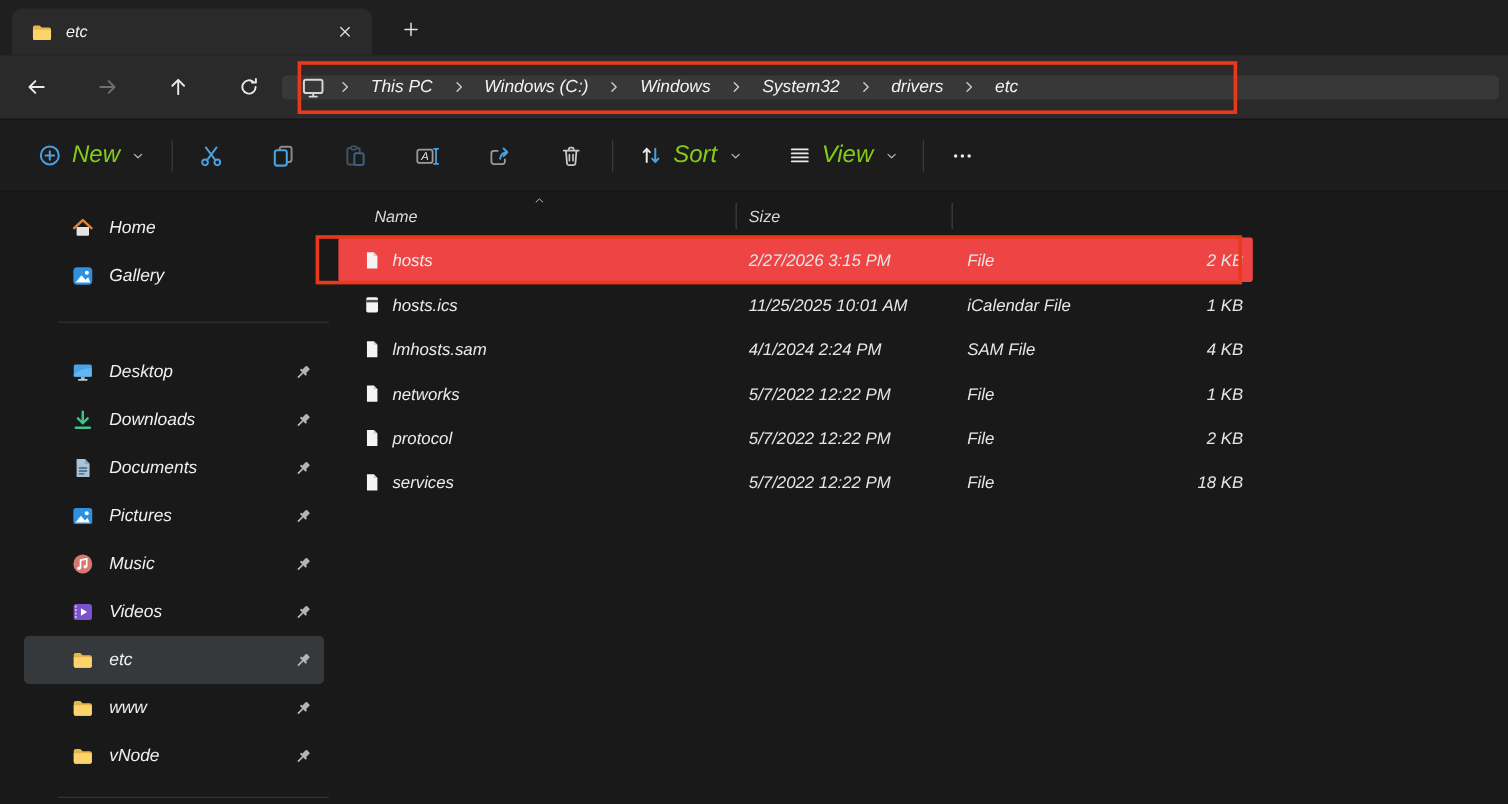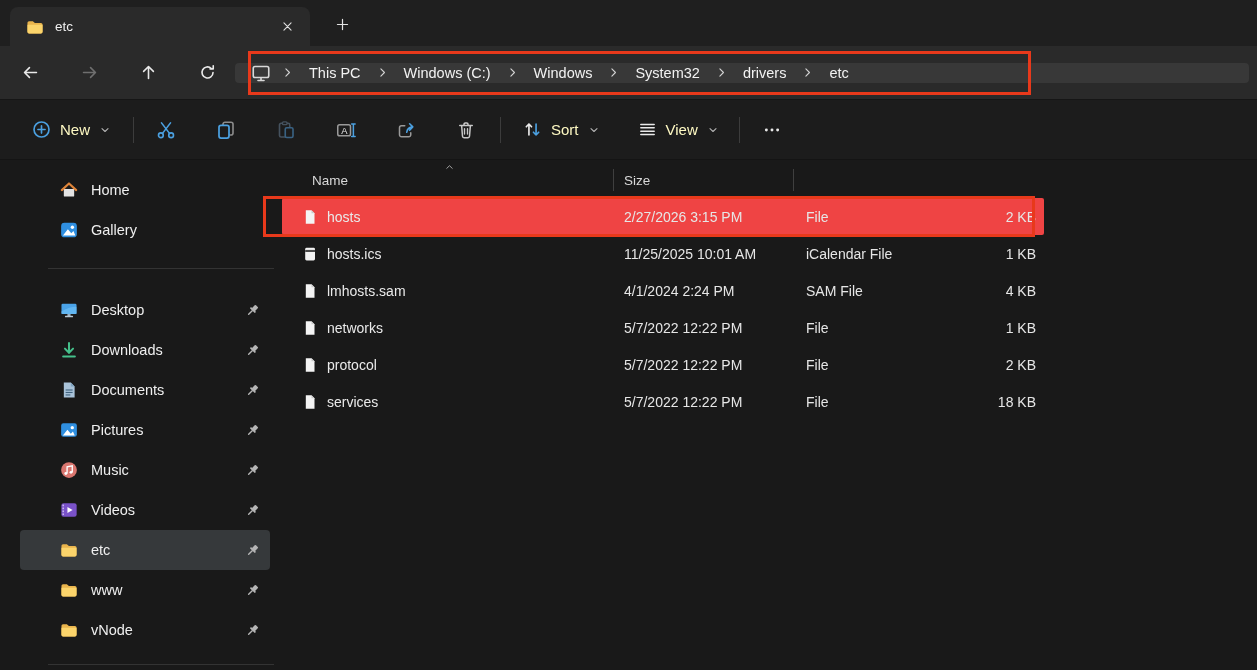--- a/index.html
+++ b/index.html
@@ -1,20 +1,20 @@
 <!DOCTYPE html>
 <html><head>
 <meta charset="utf-8">
 <style>
   * { box-sizing: border-box; margin: 0; padding: 0; }
   html,body { background:#0d0d0d; }
   body { font-family:"Liberation Sans", sans-serif; }
   .window {
     position:relative; width:1257px; height:670px; overflow:hidden;
-    background:#191919; color:#ececec;
+    background:#191919; color:#ececec;font-style:italic;
   }
   
   .titlebar { position:absolute; left:0; top:0; width:100%; height:46px; background:#1f1f1f; }
   .tab {
     position:absolute; left:10px; top:7px; width:300px; height:39px;
     background:#2a2a2a; border-radius:8px 8px 0 0;
     display:flex; align-items:center; padding:0 10px 0 16px; gap:11px;
   }
   .tab-label { font-size:13.5px; color:#f0f0f0; flex:1; }
   .tab-close { width:26px; height:26px; display:flex; align-items:center; justify-content:center; border-radius:4px; }
@@ -31,21 +31,21 @@
     display:flex; align-items:center; padding:0 12px; gap:2px; overflow:hidden;
   }
   .crumb { font-size:14.5px; color:#f2f2f2; padding:4px 9px; border-radius:3px; white-space:nowrap; }
   .crumb-chevron { display:flex; align-items:center; padding:0 4px; }
   
   .toolbar {
     position:absolute; left:0; top:99px; width:100%; height:61px; background:#1c1c1c;
     border-top:1px solid #161616; border-bottom:1px solid #141414;
     display:flex; align-items:center; padding-left:22px;
   }
-  .tb-composite { display:flex; align-items:center; gap:9px; padding:8px 10px; border-radius:4px; font-size:15px; color:#fef9c3; }
+  .tb-composite { display:flex; align-items:center; gap:9px; padding:8px 10px; border-radius:4px; font-size:20px; color:#84cc16; }
   .tb-sep { width:1px; height:26px; background:#3c3c3c; margin:0 12px; }
   .tb-iconbtn { width:40px; height:38px; display:flex; align-items:center; justify-content:center; border-radius:4px; margin-right:20px; }
   .tb-iconbtn.disabled { opacity:.9; }
   
   .main { position:absolute; left:16px; top:160px; width:100%; height:510px; display:flex; }
   .sidebar { width:258px; height:100%; padding-top:10px; flex-shrink:0; }
   .side-item {
     height:40px; margin:0 4px; border-radius:4px;
     display:flex; align-items:center; padding:0 10px 0 40px; gap:13px;
   }

